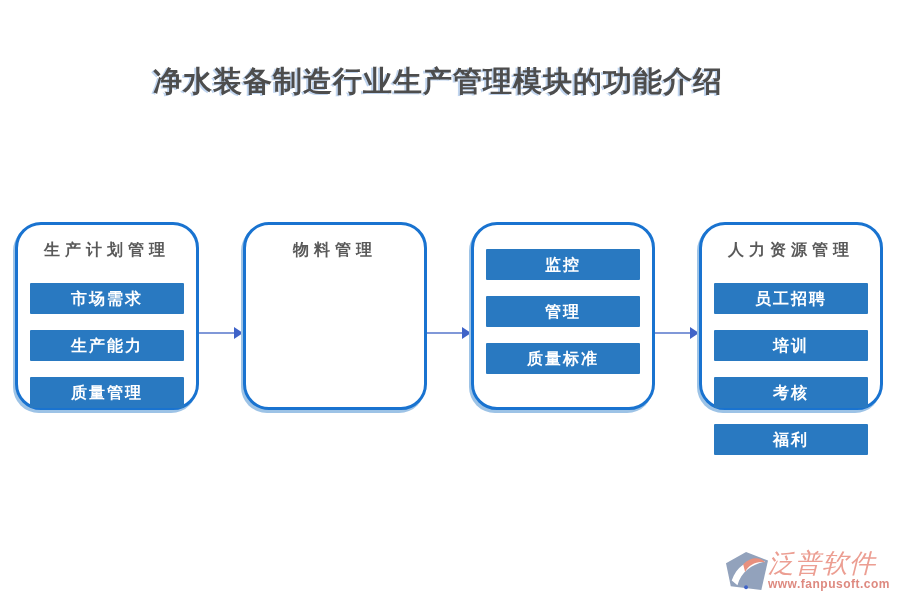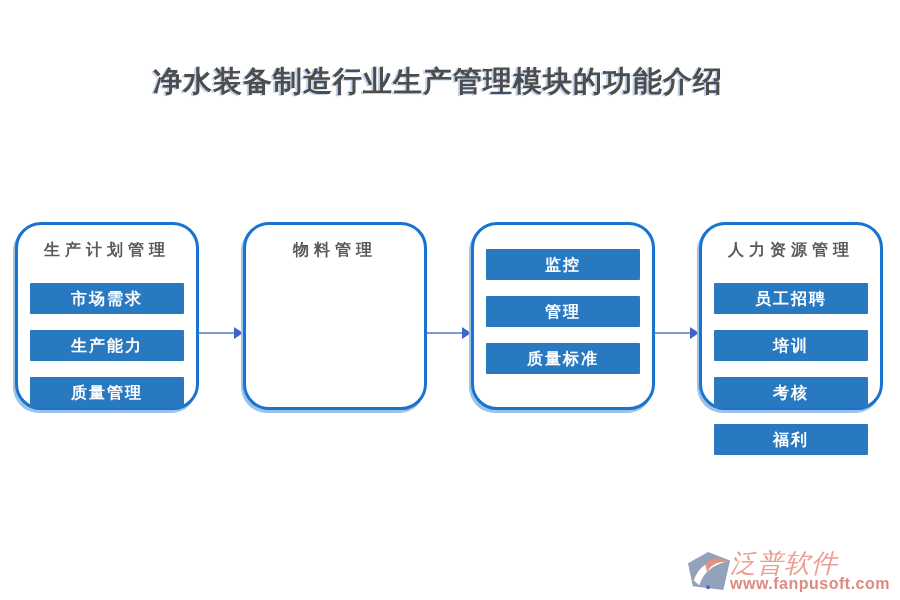--- a/index.html
+++ b/index.html
@@ -57,21 +57,21 @@
   .logo{
     position:absolute;right:10px;top:549px;display:flex;align-items:flex-start;
   }
   .logo-icon{display:block;margin-top:2px;}
   .logo-text-col{display:flex;flex-direction:column;align-items:flex-start;}
   .logo-name{
     font-size:26px;line-height:28px;color:var(--logo-salmon);
     letter-spacing:1px;white-space:nowrap;font-style:italic;
   }
   .logo-url{
-    font-size:16px;line-height:14px;font-weight:bold;color:var(--logo-url);
+    font-size:12px;line-height:14px;font-weight:bold;color:var(--logo-url);
     letter-spacing:0.5px;white-space:nowrap;
   }
 </style>
 </head>
 <body>
 
 <div class="page">
 
   <h1 class="title">净水装备制造行业生产管理模块的功能介绍</h1>
 

